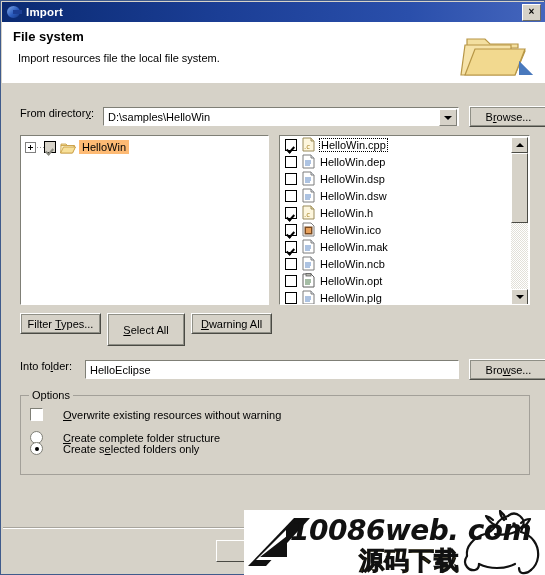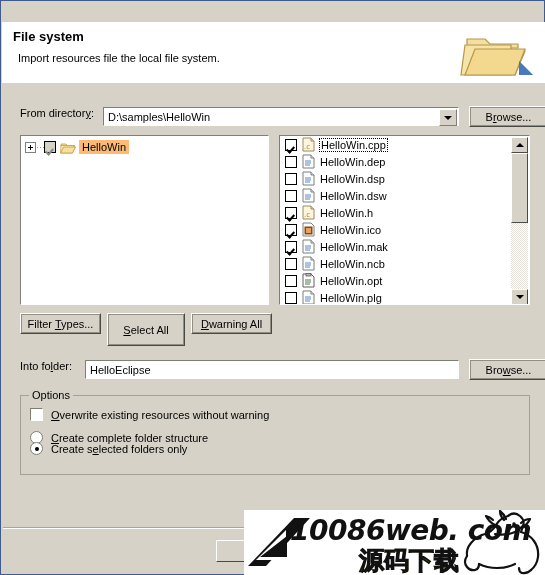--- a/index.html
+++ b/index.html
@@ -294,21 +294,21 @@
     width: 13px; height: 13px; border-radius: 50%;
     background: #ffffff;
     border: 1px solid #7f7f76;
     box-sizing: border-box;
     position: relative; flex: 0 0 auto;
   }
   .radio.on:after {
     content:""; position:absolute; left:3.5px; top:3.5px;
     width:4px; height:4px; border-radius:50%; background:#000;
   }
-  .opt-label { margin-left: 8px; font-size: 11px; }
+  .opt-label { margin-left: 20px; font-size: 11px; }
 
   
   .hsep {
     position: absolute; left: 1px; top: 444px;
     width: 543px; height: 1px;
     background: #ffffff;
     border-top: 1px solid #a8a59d;
   }
   .btn-bottom {
     position: absolute; left: 214px; top: 457px;
@@ -345,20 +345,29 @@
   .wm-rhino {
     position: absolute; right: 2px; top: 0px;
     width: 96px; height: 66px;
   }
 </style>
 </head>
 <body>
 
 <div class="window">
 
+  <div class="titlebar">
+    <div class="title-icon">
+      <div class="ball"></div>
+        <div class="cut"></div>
+    </div>
+    <div class="title-text">Import</div>
+    <div class="titlebar-spacer"></div>
+    <div class="close-btn">×</div>
+  </div>
 
   <div class="header">
     <div class="header-title">File system</div>
     <div class="header-desc">Import resources file the local file system.</div>
     <svg class="folder-icon" viewBox="0 0 76 52">
       <path d="M8 12 h18 l5 5 h28 v4 H8 Z" fill="#f3dfa0" stroke="#b79646" stroke-width="1.2"></path>
       <path d="M6 18 h46 v6 h14 l-10 24 H2 Z" fill="#f6e3a9" stroke="#b79646" stroke-width="1.2"></path>
       <path d="M16 22 h50 l-10 26 H6 Z" fill="#f2d98f" stroke="#b79646" stroke-width="1.2"></path>
       <path d="M60 34 L74 48 H60 Z" fill="#2a5fa8"></path>
       <path d="M60 34 L74 48 H60 Z" fill="#6f9ad6" opacity=".45"></path>

